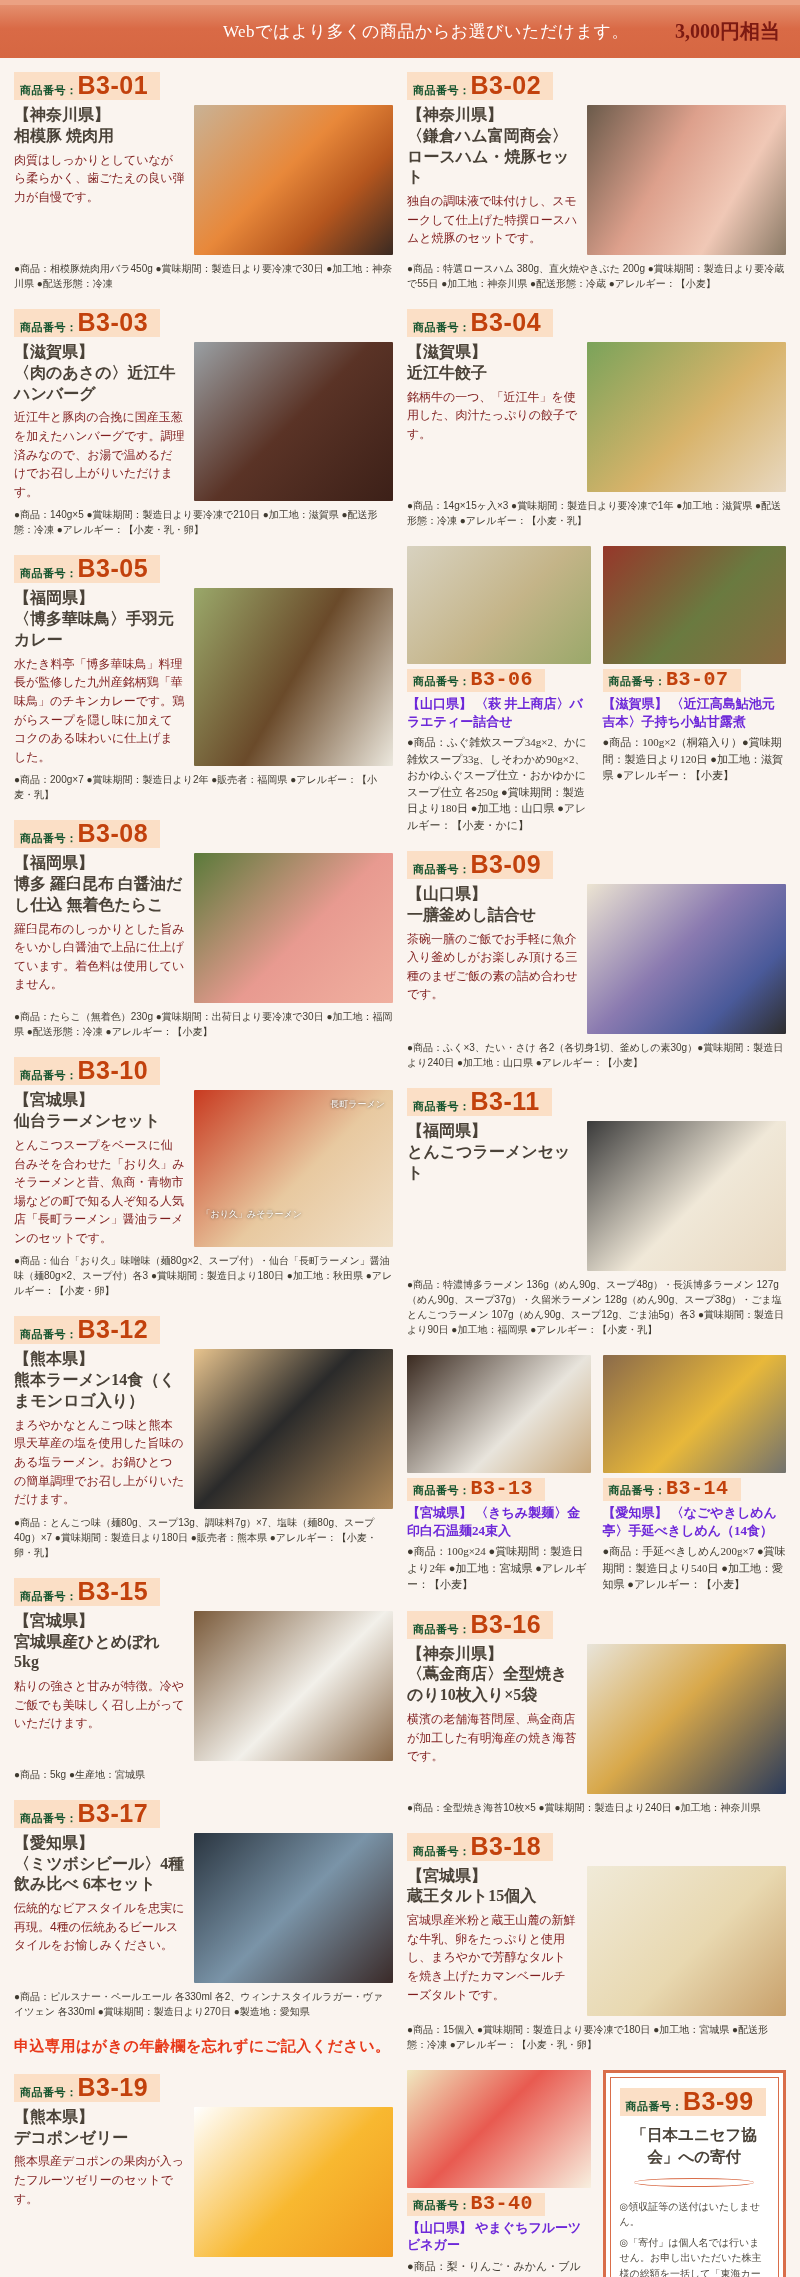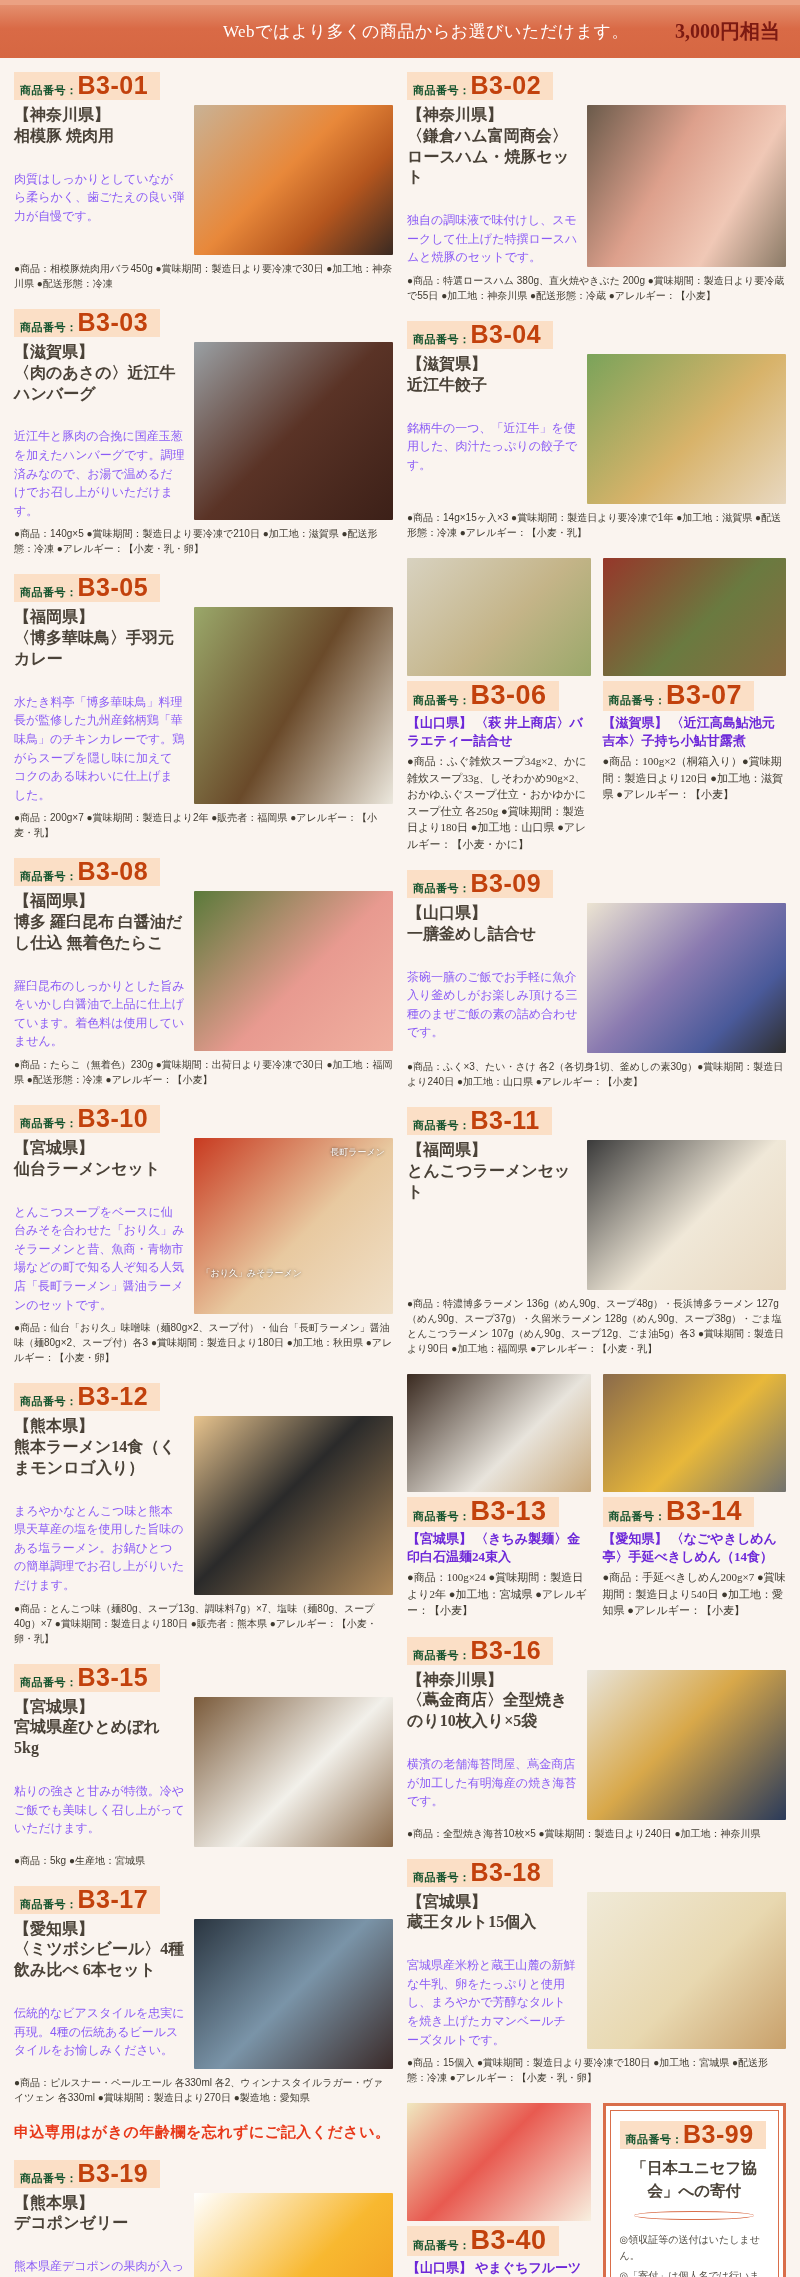--- a/index.html
+++ b/index.html
@@ -23,31 +23,31 @@
   .columns{display:grid;grid-template-columns:1fr 1fr;gap:14px;padding:14px 14px 6px;}
   .col{display:flex;flex-direction:column;gap:18px;}
   
   .badge{display:inline-flex;align-items:baseline;background:#fbdfc6;padding:1px 12px 2px 6px;align-self:flex-start;}
   .code-prefix{color:#14532d;font-size:11px;font-weight:bold;letter-spacing:.5px;}
   .code-num{color:#c2410c;font-size:25px;font-weight:bold;line-height:1;margin-left:0;letter-spacing:.5px;}
   .card{display:flex;flex-direction:column;}
   .card-body{display:flex;gap:9px;margin-top:5px;}
   .text-col{width:45%;flex:none;}
   .p-pref,.p-name{font-family:"Liberation Serif","DejaVu Serif",serif;font-weight:bold;color:#4a4238;font-size:16px;line-height:1.3;}
-  .p-desc{font-size:12px;color:#8b5cf6;line-height:1.55;margin-top:23px;}
+  .p-desc{font-size:12px;color:#7f1d1d;line-height:1.55;margin-top:4px;}
   .p-photo{flex:1;min-height:150px;position:relative;border-radius:1px;}
   .p-details{font-size:10px;color:#3f3a30;line-height:1.5;margin-top:6px;}
   .photo-label{position:absolute;color:#fff;font-size:9px;text-shadow:0 0 3px rgba(0,0,0,.8);}
   .photo-label.l1{top:8px;right:8px;}
-  .photo-label.l2{left:8px;bottom:34px;}
+  .photo-label.l2{left:8px;bottom:26px;}
   
   .pair{display:grid;grid-template-columns:1fr 1fr;gap:12px;}
   .ccard{display:flex;flex-direction:column;}
   .ccard .p-photo{height:118px;min-height:0;margin-bottom:5px;flex:none;}
-  .ccard .badge .code-num{font-size:27px;}
+  .ccard .badge .code-num{font-size:20px;font-family:Liberation Mono, monospace;}
   .ccard .p-name-line{font-family:"Liberation Serif","DejaVu Serif",serif;font-weight:bold;color:#6d28d9;font-size:13px;line-height:1.35;margin-top:3px;}
   .ccard .p-details{font-size:11px;margin-top:4px;font-family:Liberation Serif, serif;}
   
   .donation{border:3px solid #d96e4a;background:#fff;padding:4px;}
   .donation-inner{border:1px solid #d96e4a;padding:10px 9px 8px;display:flex;flex-direction:column;align-items:center;}
   .donation .p-title{font-family:Liberation Sans, sans-serif;font-weight:bold;font-size:15.5px;color:#4a4238;text-align:center;line-height:1.45;margin-top:8px;}
   .flourish{width:80%;height:7px;margin:9px 0 7px;border-top:1px solid #d96e4a;border-bottom:1px solid #d96e4a;border-radius:50%;}
   .donation .d-note{font-size:10px;color:#4f4a40;line-height:1.55;margin:5px 0 0;align-self:stretch;}
   
   .age-note{color:#e8391a;font-weight:bold;font-size:15px;letter-spacing:.5px;}

